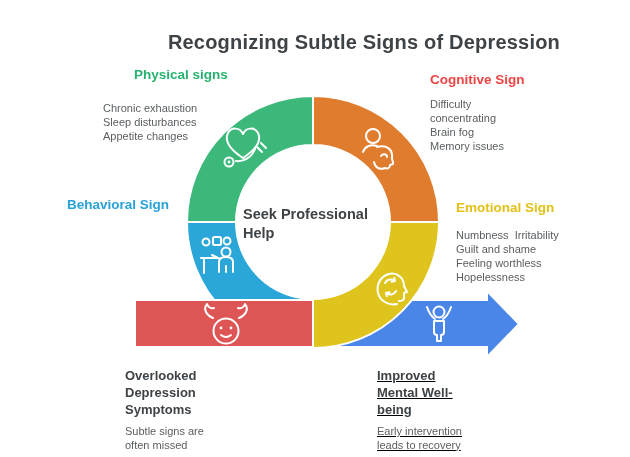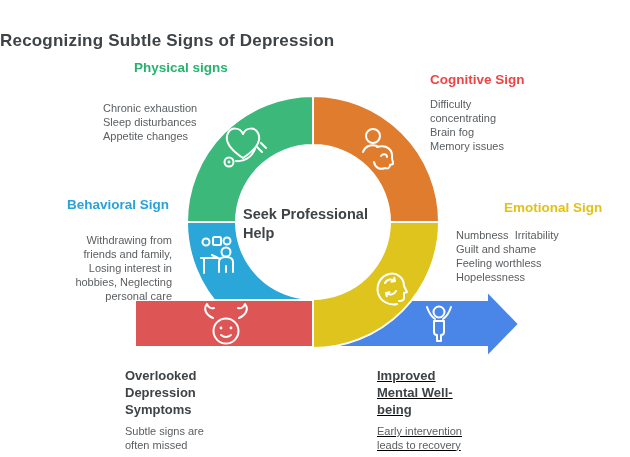--- a/index.html
+++ b/index.html
@@ -2,28 +2,28 @@
 <html><head>
 <meta charset="utf-8">
 <style>
   html,body{margin:0;padding:0;background:#fff;}
   .canvas{
     position:relative;width:630px;height:457px;background:#ffffff;
     font-family:"Liberation Sans",sans-serif;overflow:hidden;
   }
   .abs{position:absolute;}
   .title{
-    width:560px;text-align:left;top:31px;left:0;
-    font-size:17px;font-weight:bold;color:#3e4347;letter-spacing:.2px;
+    width:560px;text-align:right;top:31px;left:0;
+    font-size:20px;font-weight:bold;color:#3e4347;letter-spacing:.2px;
   }
   .sec-title{font-size:13.5px;font-weight:bold;}
   .sec-title.green{color:#27b36f;}
   .sec-title.orange{color:#ef4444;}
   .sec-title.blue{color:#2aa2d8;}
-  .sec-title.yellow{color:#e3c117;margin-left:48px;}
+  .sec-title.yellow{color:#e3c117;}
   .body-text{
     font-size:11px;line-height:14px;color:#5a5e61;white-space:pre-wrap;
   }
   .center-label{
     left:243px;top:205px;width:140px;text-align:left;
     font-size:14.5px;font-weight:bold;line-height:19px;color:#3e4347;
   }
   .bottom-head{
     font-size:13px;font-weight:bold;line-height:17px;color:#3e4347;
     white-space:pre-wrap;
@@ -97,37 +97,32 @@
     <g class="icon">
       <circle cx="439" cy="312" r="5.5"></circle>
       <path d="M427,307 C429,313 432,317 435,319"></path>
       <path d="M451,307 C449,313 446,317 443,319"></path>
       <path d="M434,321 L444,321 L444,332 C444,334 443,335 441,335 L441,341 L437,341 L437,335 C435,335 434,334 434,332 Z"></path>
     </g>
   </svg>
 
   <div class="abs title">Recognizing Subtle Signs of Depression</div>
 
-  <div class="abs sec-title green" style="left:102px;top:60px;padding-left:32px;">Physical signs</div>
+  <div class="abs sec-title green" style="left:102px;top:67px;padding-left:32px;">Physical signs</div>
   <div class="abs body-text" style="left:103px;top:101px;">Chronic exhaustion
 Sleep disturbances
 Appetite changes</div>
 
   <div class="abs sec-title orange" style="left:430px;top:72px;">Cognitive Sign</div>
   <div class="abs body-text" style="left:430px;top:97px;">Difficulty
 concentrating
 Brain fog
 Memory issues</div>
 
   <div class="abs sec-title blue" style="left:67px;top:197px;">Behavioral Sign</div>
-  <div class="abs body-text" style="left:52px;top:233px;width:120px;text-align:right;">Withdrawing from
-friends and family,
-Losing interest in
-hobbies, Neglecting
-personal care</div>
 
   <div class="abs sec-title yellow" style="left:456px;top:200px;">Emotional Sign</div>
   <div class="abs body-text" style="left:456px;top:228px;">Numbness  Irritability
 Guilt and shame
 Feeling worthless
 Hopelessness</div>
 
   <div class="abs center-label">Seek Professional Help</div>
 
   <div class="abs" style="left:125px;top:367px;width:120px;">

